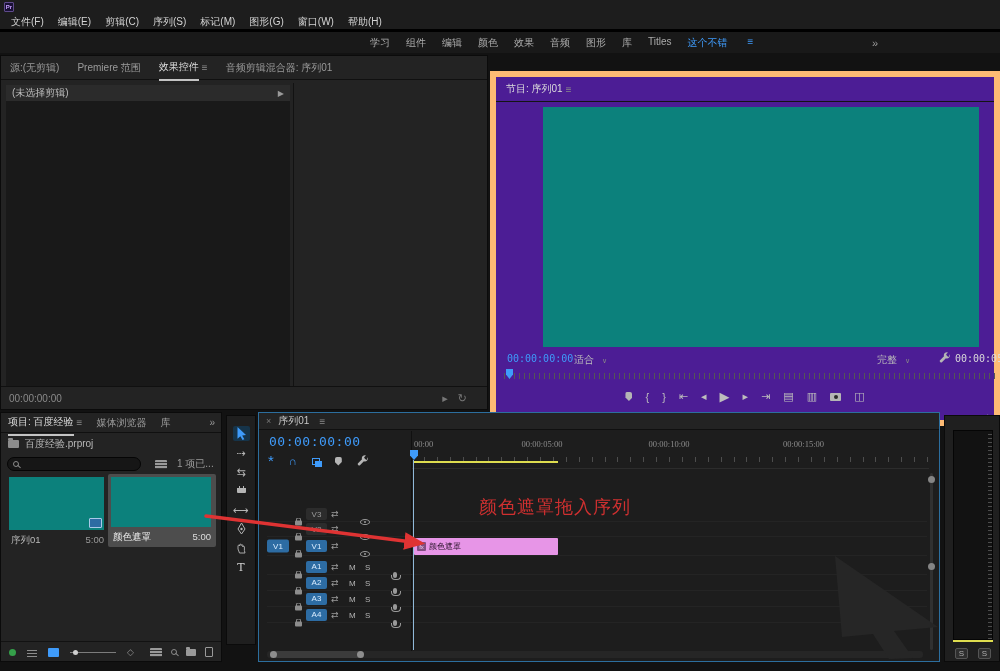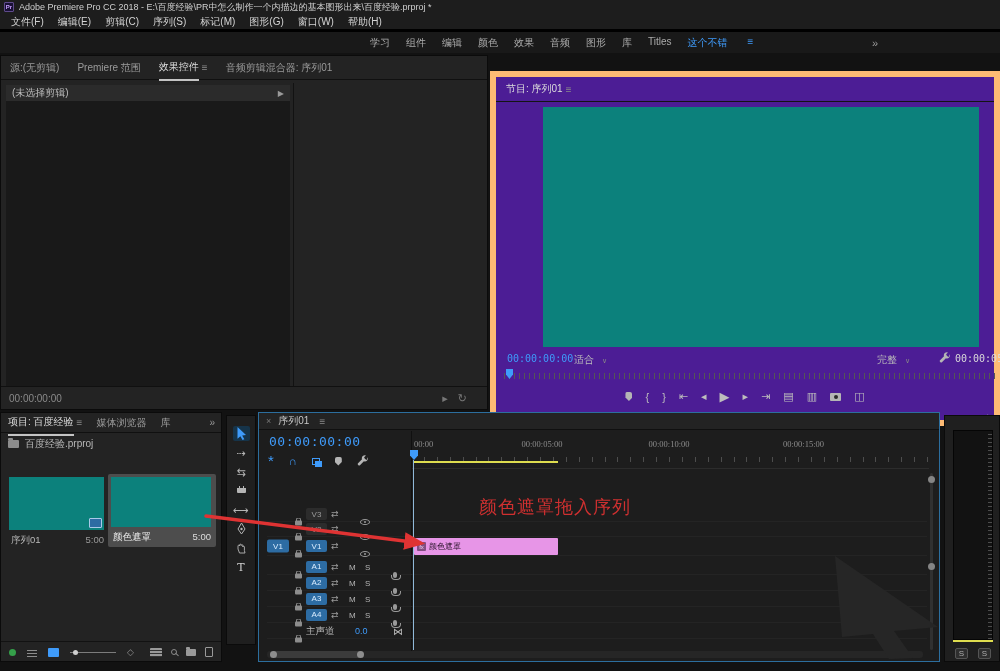--- a/index.html
+++ b/index.html
@@ -136,21 +136,20 @@
   .sbtn{position:absolute;top:232px;width:13px;height:11px;background:#2e2e2e;border:1px solid #555;border-radius:2px;color:#b0b0b0;font-size:8px;display:flex;align-items:center;justify-content:center}
   
   #annotation{position:absolute;left:479px;top:495px;font-size:18px;font-family:"DejaVu Serif",serif;letter-spacing:1px;z-index:40}
   #overlay{position:absolute;left:0;top:0;width:1000px;height:671px;pointer-events:none;z-index:50}
 </style>
 </head>
 <body>
 
 <div id="titlebar" class="abs">
   <span class="pr-badge">Pr</span>
-  <span>Adobe Premiere Pro CC 2018 - E:\百度经验\PR中怎么制作一个内描边的基本图形出来\百度经验.prproj *</span>
 </div>
 
 <div id="menubar" class="abs">
   <span>文件(F)</span>
   <span>编辑(E)</span>
   <span>剪辑(C)</span>
   <span>序列(S)</span>
   <span>标记(M)</span>
   <span>图形(G)</span>
   <span>窗口(W)</span>
@@ -245,20 +244,27 @@
         <span class="hamb">≡</span>
       </span>
     <span class="ptab">媒体浏览器</span>
     <span class="ptab">库</span>
     <span class="proj-overflow">»</span>
   </div>
   <div class="file-row">
     <span class="icon-bin"></span>
     <span>百度经验.prproj</span>
   </div>
+  <div class="search-row">
+    <span class="search-box">
+        <span class="icon-mag"></span>
+      </span>
+    <span class="icon-film"></span>
+    <span class="item-count">1 项已...</span>
+  </div>
 
   <div class="thumb-item" style="left:8px;width:97px">
     <span class="thumb" style="width:95px;height:53px;background:#0c817c;position:relative">
       <span class="thumb-badge" style="right:2px;bottom:2px"></span>
     </span>
     <span class="thumb-cap">
       <span style="color:#b8b8b8">序列01</span>
       <span style="color:#9a9a9a">5:00</span>
     </span>
   </div>
@@ -417,29 +423,20 @@
       <span class="icon-lock p-lock"></span>
       <span class="track-btn tb-blue p-btn">A4</span>
       <span class="sync-g p-sync">⇄</span>
       <span class="ms p-m">M</span>
       <span class="ms p-s">S</span>
       <span class="icon-mic p-mic"></span>
     </div>
     <div class="tl-cnt"></div>
   </div>
 
-  <div class="tl-row" style="top:210px;height:16px">
-    <div class="tl-head" style="width:144px">
-      <span class="icon-lock p-lock"></span>
-      <span class="p-mlabel">主声道</span>
-      <span class="p-level">0.0</span>
-      <span class="p-bow">⋈</span>
-    </div>
-    <div class="tl-cnt"></div>
-  </div>
 
   <div class="clip" style="background: rgb(231, 149, 231);">
     <span class="fxchip">fx</span>
     <span class="cname">颜色遮罩</span>
   </div>
 
   <div class="ph-head"></div>
   <div class="ph-line"></div>
 
   <div class="vscroll"></div>

